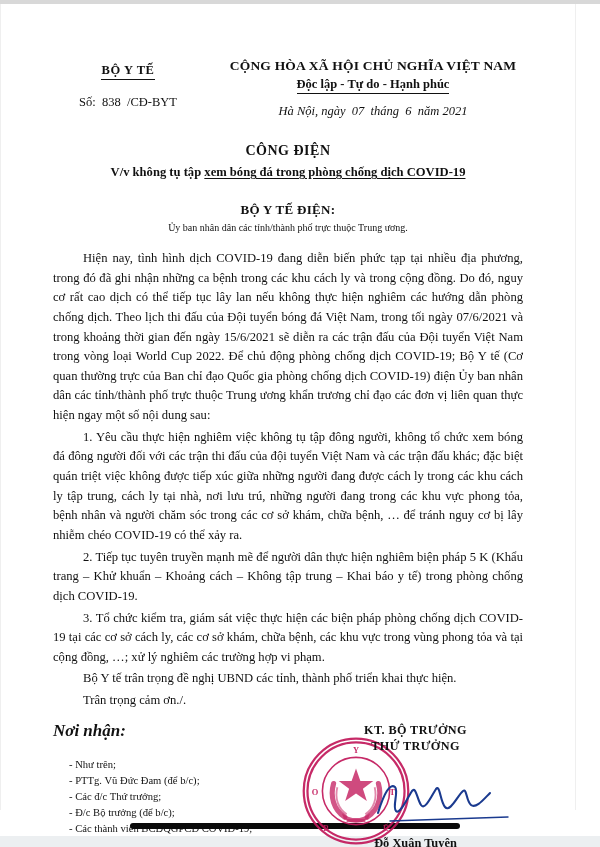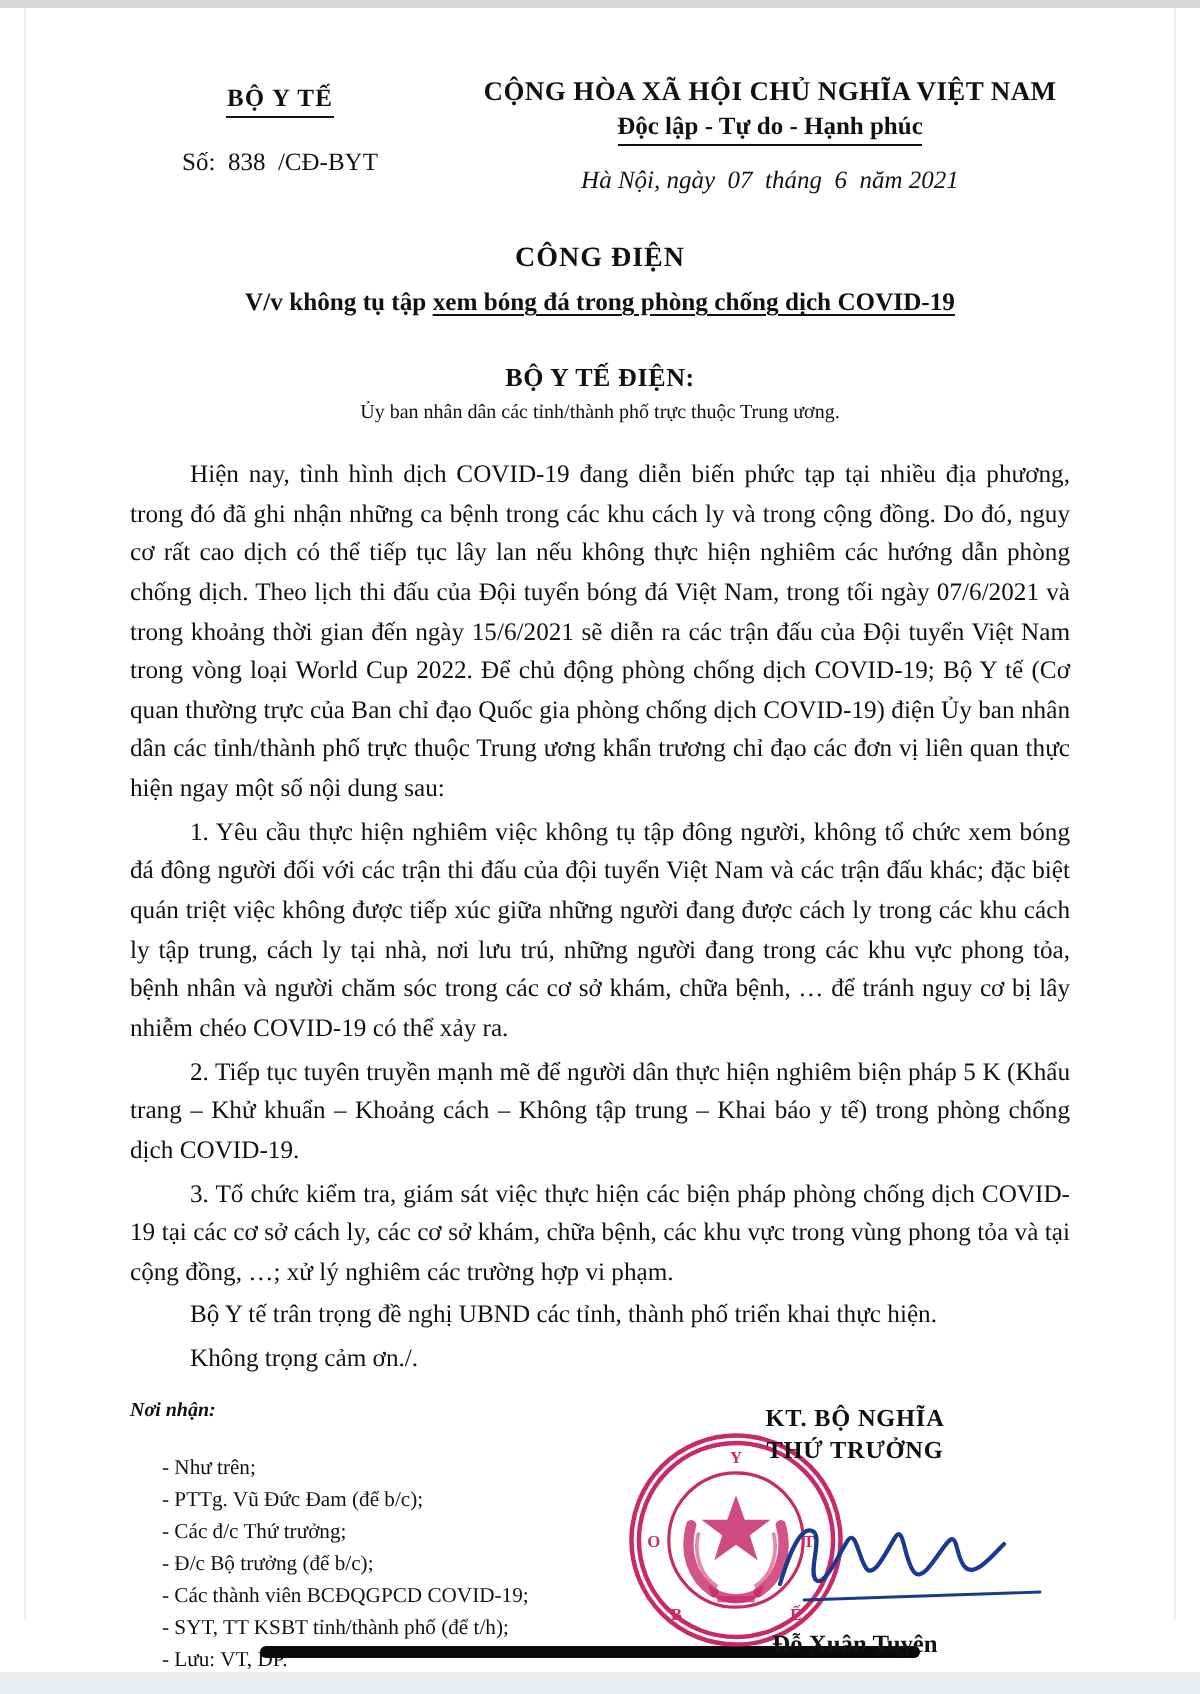--- a/index.html
+++ b/index.html
@@ -27,26 +27,26 @@
     position: absolute;
     top: 0; left: 0;
     width: 600px;
     height: 4px;
     background: #d8d8d8;
   }
 
   .page {
     position: absolute;
     top: 4px;
-    left: 12px;
+    left: 0;
     width: 576px;
     height: 806px;
     background: #ffffff;
     box-sizing: border-box;
-    padding: 34px 52px 0 52px;
+    padding: 54px 52px 0 52px;
     border-left: 1px solid #efefef;
     border-right: 1px solid #efefef;
   }
 
   
   .doc-header {
     display: flex;
     align-items: flex-start;
     justify-content: space-between;
   }
@@ -143,21 +143,21 @@
     justify-content: space-between;
     align-items: flex-start;
     margin-top: 10px;
   }
   .noi-nhan {
     width: 250px;
   }
   .noi-nhan-title {
     font-style: italic;
     font-weight: bold;
-    font-size: 10px;
+    font-size: 17px;
     margin-bottom: 1px;
   }
   .noi-nhan-list {
     list-style: none;
     margin: 16px;
     padding: 0;
     font-size: 10.6px;
     line-height: 1.52;
   }
 
@@ -251,40 +251,40 @@
       <div class="bo-y-te-dien">BỘ Y TẾ ĐIỆN:</div>
       <div class="recipient-line">Ủy ban nhân dân các tỉnh/thành phố trực thuộc Trung ương.</div>
     </div>
 
     <div class="body-text">
       <p>Hiện nay, tình hình dịch COVID-19 đang diễn biến phức tạp tại nhiều địa phương, trong đó đã ghi nhận những ca bệnh trong các khu cách ly và trong cộng đồng. Do đó, nguy cơ rất cao dịch có thể tiếp tục lây lan nếu không thực hiện nghiêm các hướng dẫn phòng chống dịch. Theo lịch thi đấu của Đội tuyển bóng đá Việt Nam, trong tối ngày 07/6/2021 và trong khoảng thời gian đến ngày 15/6/2021 sẽ diễn ra các trận đấu của Đội tuyển Việt Nam trong vòng loại World Cup 2022. Để chủ động phòng chống dịch COVID-19; Bộ Y tế (Cơ quan thường trực của Ban chỉ đạo Quốc gia phòng chống dịch COVID-19) điện Ủy ban nhân dân các tỉnh/thành phố trực thuộc Trung ương khẩn trương chỉ đạo các đơn vị liên quan thực hiện ngay một số nội dung sau:</p>
       <p>1. Yêu cầu thực hiện nghiêm việc không tụ tập đông người, không tổ chức xem bóng đá đông người đối với các trận thi đấu của đội tuyển Việt Nam và các trận đấu khác; đặc biệt quán triệt việc không được tiếp xúc giữa những người đang được cách ly trong các khu cách ly tập trung, cách ly tại nhà, nơi lưu trú, những người đang trong các khu vực phong tỏa, bệnh nhân và người chăm sóc trong các cơ sở khám, chữa bệnh, … để tránh nguy cơ bị lây nhiễm chéo COVID-19 có thể xảy ra.</p>
       <p>2. Tiếp tục tuyên truyền mạnh mẽ để người dân thực hiện nghiêm biện pháp 5 K (Khẩu trang – Khử khuẩn – Khoảng cách – Không tập trung – Khai báo y tế) trong phòng chống dịch COVID-19.</p>
       <p>3. Tổ chức kiểm tra, giám sát việc thực hiện các biện pháp phòng chống dịch COVID-19 tại các cơ sở cách ly, các cơ sở khám, chữa bệnh, các khu vực trong vùng phong tỏa và tại cộng đồng, …; xử lý nghiêm các trường hợp vi phạm.</p>
       <p>Bộ Y tế trân trọng đề nghị UBND các tỉnh, thành phố triển khai thực hiện.</p>
-      <p>Không trọng cảm ơn./.</p>
+      <p>Trân trọng cảm ơn./.</p>
     </div>
 
     <div class="footer">
 
       <div class="noi-nhan">
         <div class="noi-nhan-title">Nơi nhận:</div>
         <ul class="noi-nhan-list">
           <li>- Như trên;</li>
           <li>- PTTg. Vũ Đức Đam (để b/c);</li>
           <li>- Các đ/c Thứ trưởng;</li>
           <li>- Đ/c Bộ trưởng (để b/c);</li>
           <li>- Các thành viên BCĐQGPCD COVID-19;</li>
           <li>- SYT, TT KSBT tỉnh/thành phố (để t/h);</li>
           <li>- Lưu: VT, DP.</li>
         </ul>
       </div>
 
       <div class="sign-block">
-        <div class="sign-l1">KT. BỘ NGHĨA</div>
+        <div class="sign-l1">KT. BỘ TRƯỞNG</div>
         <div class="sign-l2">THỨ TRƯỞNG</div>
 
         <svg class="seal" viewBox="0 0 120 120">
           <g fill="none" stroke="#c2185b" stroke-width="2.4">
             <circle cx="60" cy="60" r="56"></circle>
             <circle cx="60" cy="60" r="52"></circle>
             <circle cx="60" cy="60" r="36" stroke-width="1.7"></circle>
           </g>
 
           <path d="M60 36 L64.7 49.2 L78.5 49.2 L67.4 57.5 L71.6 70.8 L60 62.6 L48.4 70.8 L52.6 57.5 L41.5 49.2 L55.3 49.2 Z" fill="#c2185b" opacity=".85"></path>

